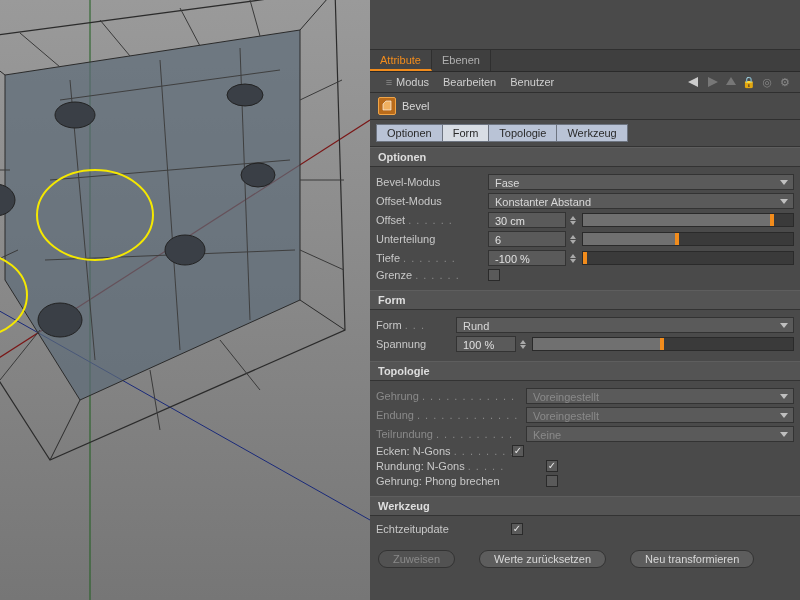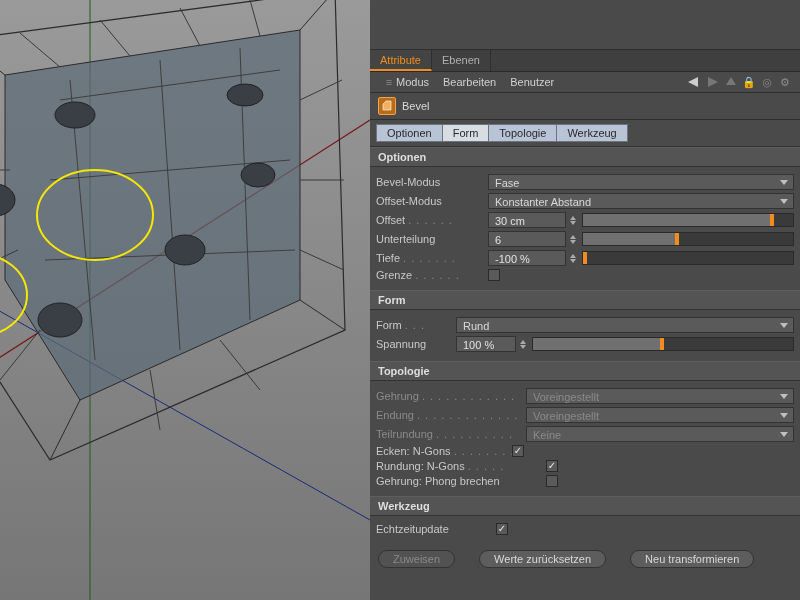--- a/index.html
+++ b/index.html
@@ -275,21 +275,21 @@
           <div class="lbl" style="width:170px"><span>Gehrung: Phong brechen</span></div>
           <div class="ctrl">
               <span class="chk"></span>
             </div>
         </div>
       </div>
 
       <div class="section-h">Werkzeug</div>
       <div class="section-body">
         <div class="row">
-          <div class="lbl" style="width:120px"><span>Echtzeitupdate</span></div>
+          <div class="lbl" style="width:135px"><span>Echtzeitupdate</span></div>
           <div class="ctrl">
               <span class="chk on"></span>
             </div>
         </div>
       </div>
       <div class="btnrow">
         <div class="btn dim">Zuweisen</div>
         <div class="btn">Werte zurücksetzen</div>
         <div class="btn">Neu transformieren</div>
       </div>

